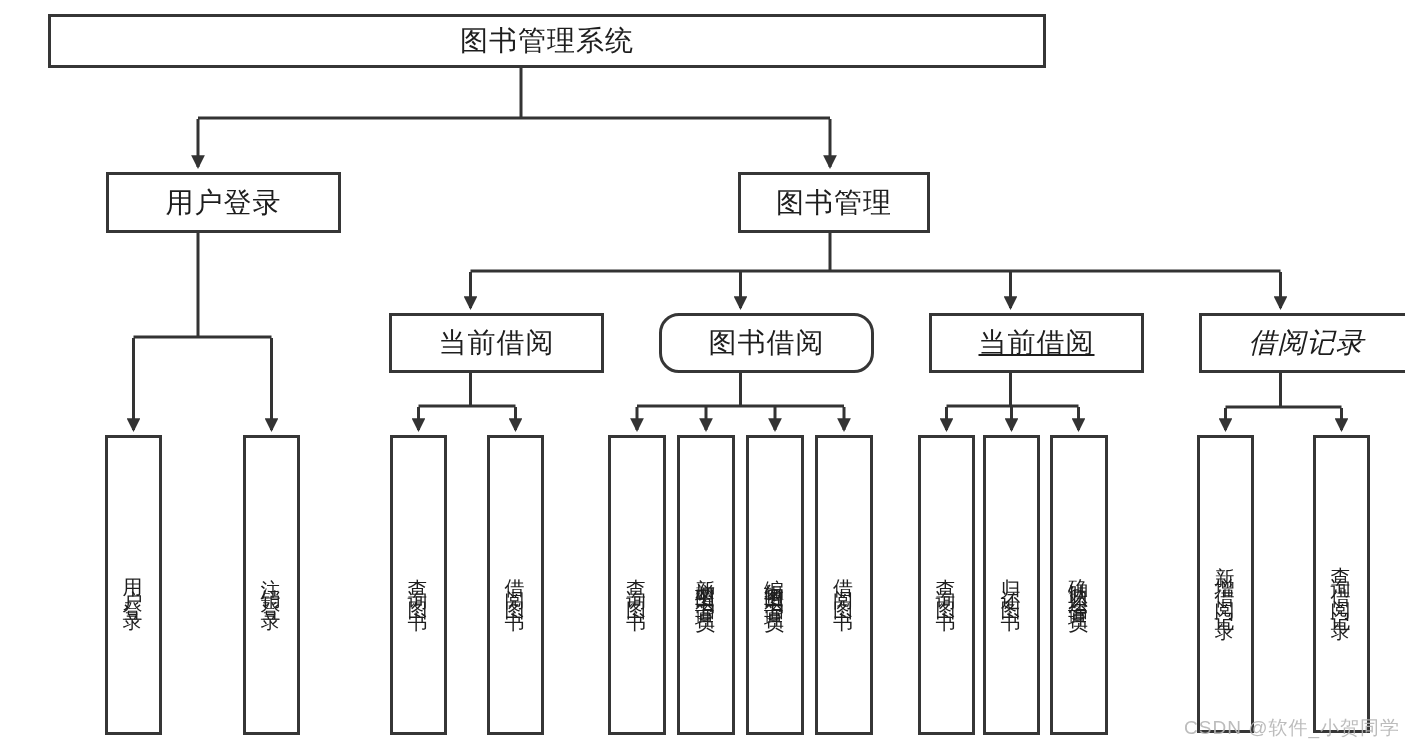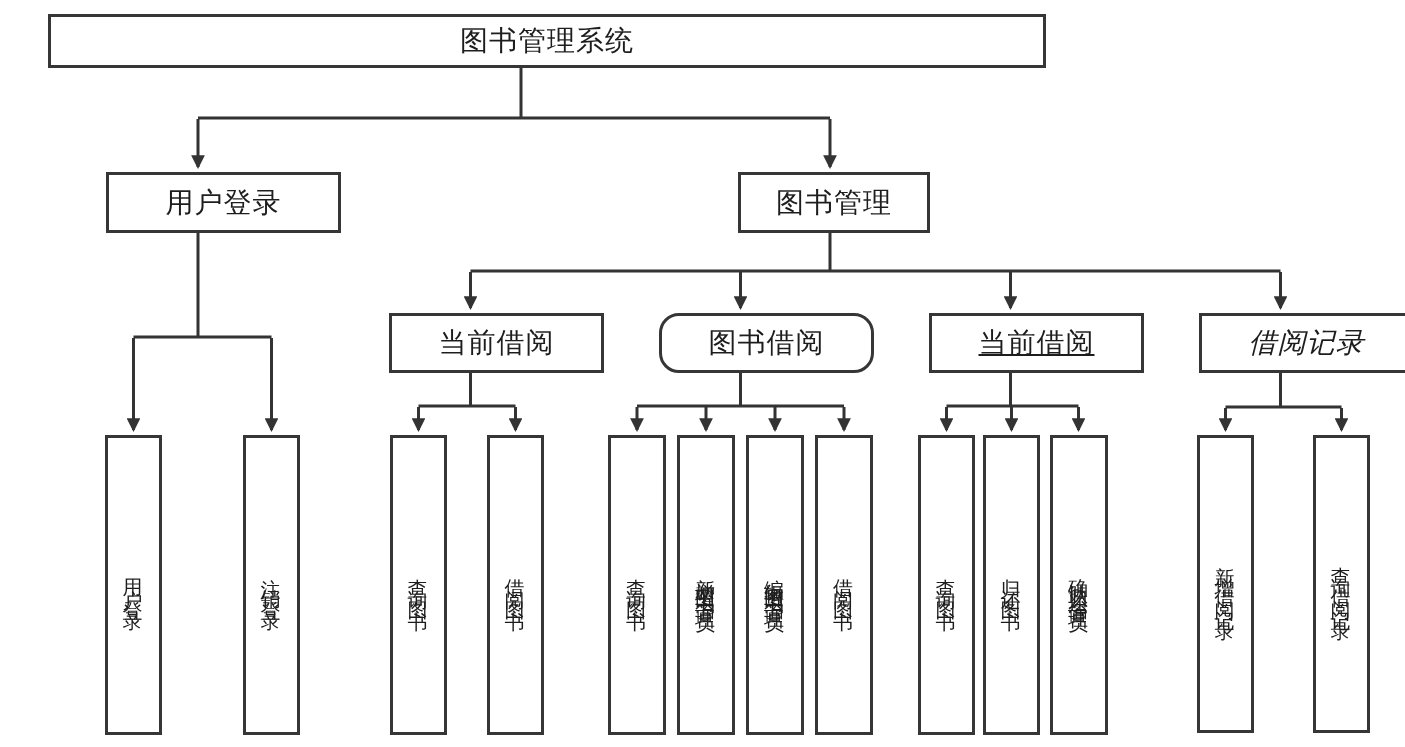--- a/index.html
+++ b/index.html
@@ -116,13 +116,14 @@
   <div class="box vbox tight" style="left:746px;top:435px;width:58px;height:300px;">编辑图书（管理员）</div>
   <div class="box vbox" style="left:815px;top:435px;width:58px;height:300px;">借阅图书</div>
 
   <div class="box vbox" style="left:918px;top:435px;width:57px;height:300px;">查询图书</div>
   <div class="box vbox" style="left:983px;top:435px;width:57px;height:300px;">归还图书</div>
   <div class="box vbox tight" style="left:1050px;top:435px;width:58px;height:300px;">确认归还（管理员）</div>
 
   <div class="box vbox" style="left:1197px;top:435px;width:57px;height:298px;">新增借阅记录</div>
   <div class="box vbox" style="left:1313px;top:435px;width:57px;height:298px;">查询借阅记录</div>
 
+  <div class="watermark">CSDN @软件_小贺同学</div>
 </div>
 
 </body></html>

